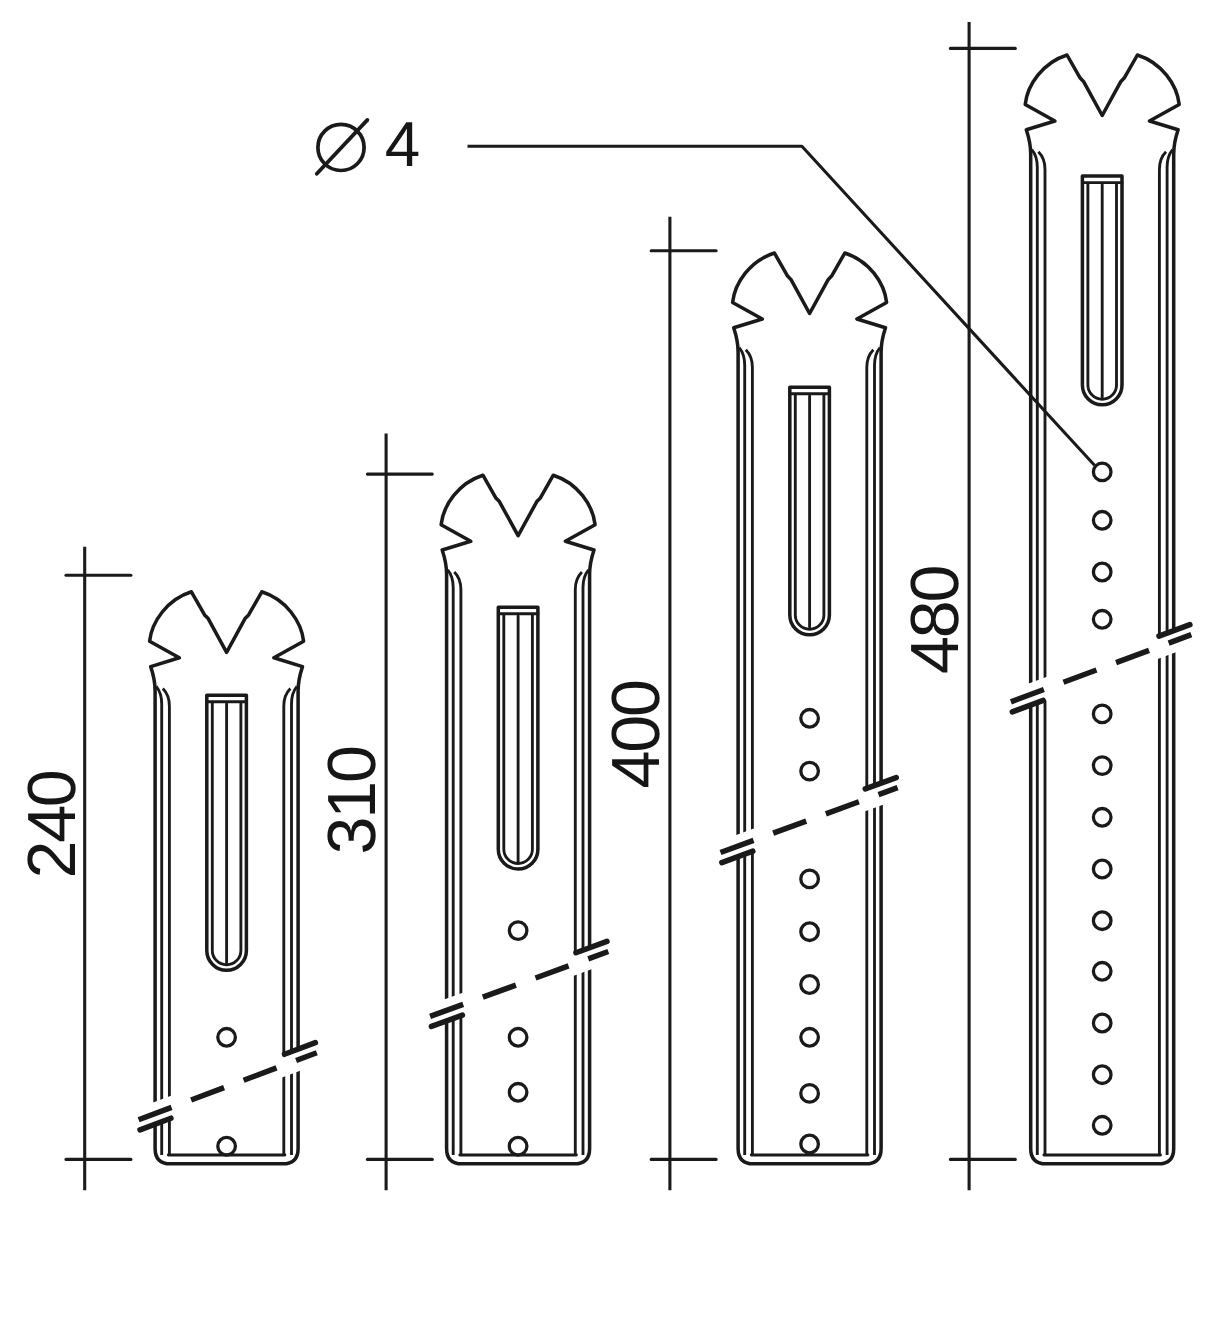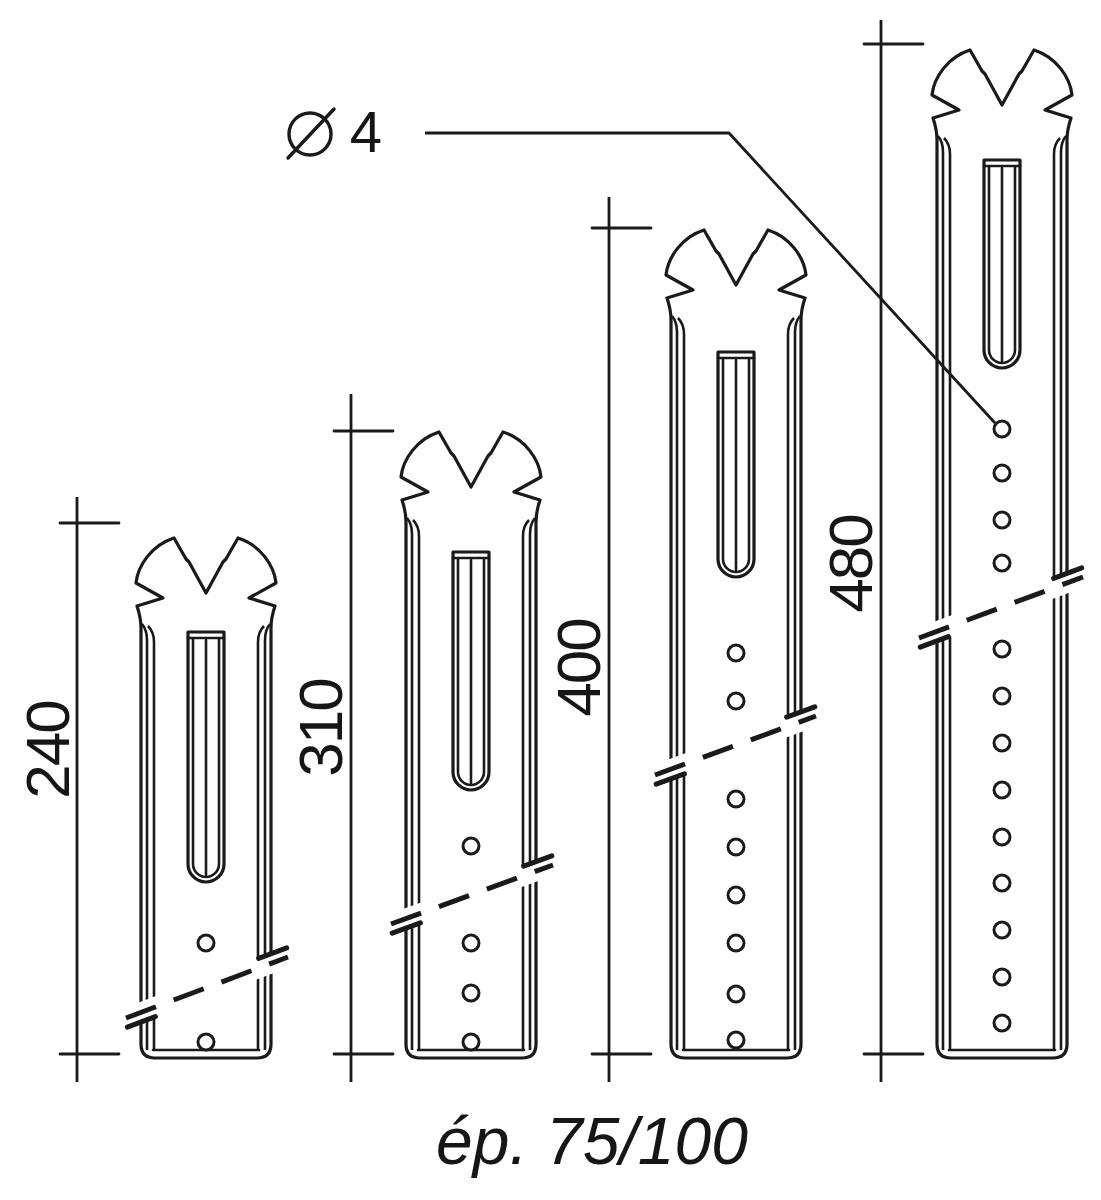--- a/index.html
+++ b/index.html
@@ -131,14 +131,13 @@
       <line x1="288" y1="158" x2="334" y2="109" stroke="#1a1a1a" stroke-width="3.4" stroke-linecap="round"></line>
     </svg>
 
   <div class="dim-label" id="label-240">240</div>
   <div class="dim-label" id="label-310">310</div>
   <div class="dim-label" id="label-400">400</div>
   <div class="dim-label" id="label-480">480</div>
 
   <div class="callout-value">4</div>
 
-  <div class="footer-label">ép. 75/100</div>
 </div>
 
 </body></html>

